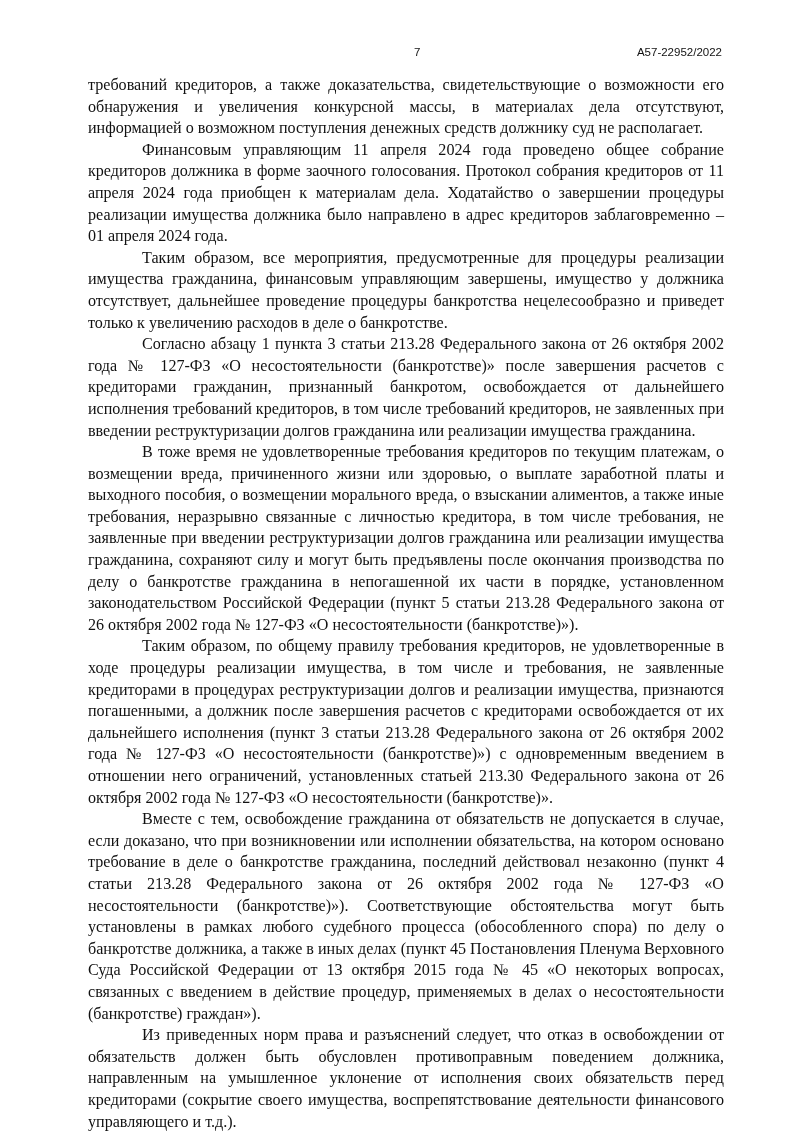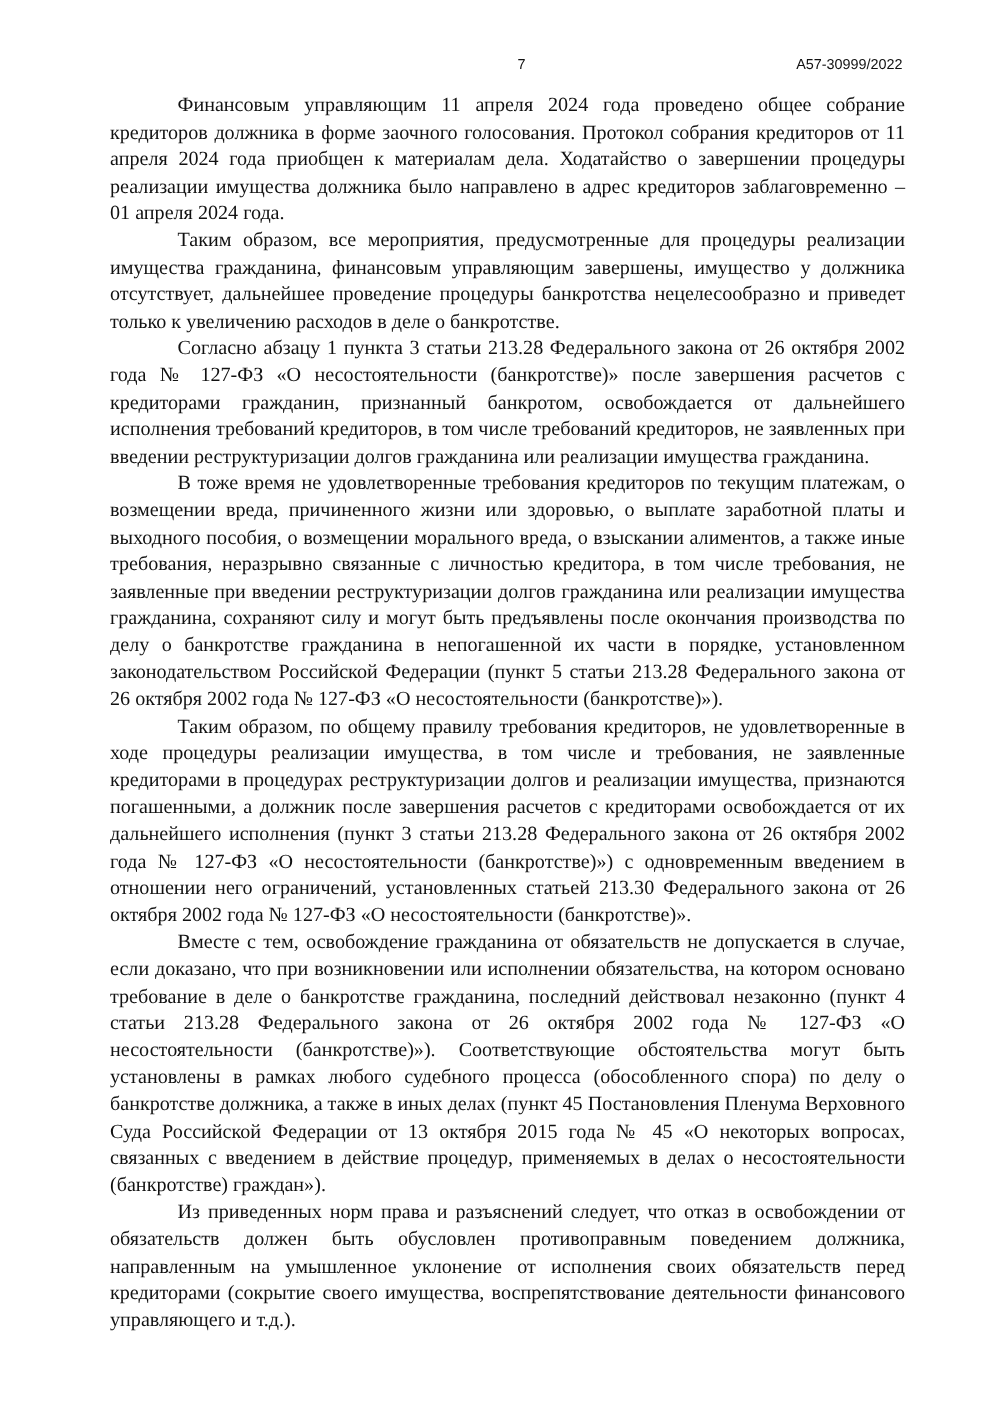--- a/index.html
+++ b/index.html
@@ -11,24 +11,25 @@
     .body-text { position: absolute; left: 88px; top: 74px; width: 636px; font-family: "Liberation Serif", serif; font-size: 16.1px; line-height: 21.6px; color: #111; text-align: justify; }
     .body-text p { margin: 0; text-indent: 0; }
     .body-text p.indent { text-indent: 54px; }
   </style>
 </head>
 <body>
 
 <div class="page">
   <div class="header">
     <span class="page-num">7</span>
-    <span class="case-num">А57-30999/2022</span>
+    <span class="case-num">А57-22952/2022</span>
   </div>
 
   <div class="body-text">
+    <p>требований кредиторов, а также доказательства, свидетельствующие о возможности его обнаружения и увеличения конкурсной массы, в материалах дела отсутствуют, информацией о возможном поступления денежных средств должнику суд не располагает.</p>
     <p class="indent">Финансовым управляющим 11 апреля 2024 года проведено общее собрание кредиторов должника в форме заочного голосования. Протокол собрания кредиторов от 11 апреля 2024 года приобщен к материалам дела. Ходатайство о завершении процедуры реализации имущества должника было направлено в адрес кредиторов заблаговременно – 01 апреля 2024 года.</p>
     <p class="indent">Таким образом, все мероприятия, предусмотренные для процедуры реализации имущества гражданина, финансовым управляющим завершены, имущество у должника отсутствует, дальнейшее проведение процедуры банкротства нецелесообразно и приведет только к увеличению расходов в деле о банкротстве.</p>
     <p class="indent">Согласно абзацу 1 пункта 3 статьи 213.28 Федерального закона от 26 октября 2002 года № 127-ФЗ «О несостоятельности (банкротстве)» после завершения расчетов с кредиторами гражданин, признанный банкротом, освобождается от дальнейшего исполнения требований кредиторов, в том числе требований кредиторов, не заявленных при введении реструктуризации долгов гражданина или реализации имущества гражданина.</p>
     <p class="indent">В тоже время не удовлетворенные требования кредиторов по текущим платежам, о возмещении вреда, причиненного жизни или здоровью, о выплате заработной платы и выходного пособия, о возмещении морального вреда, о взыскании алиментов, а также иные требования, неразрывно связанные с личностью кредитора, в том числе требования, не заявленные при введении реструктуризации долгов гражданина или реализации имущества гражданина, сохраняют силу и могут быть предъявлены после окончания производства по делу о банкротстве гражданина в непогашенной их части в порядке, установленном законодательством Российской Федерации (пункт 5 статьи 213.28 Федерального закона от 26 октября 2002 года № 127-ФЗ «О несостоятельности (банкротстве)»).</p>
     <p class="indent">Таким образом, по общему правилу требования кредиторов, не удовлетворенные в ходе процедуры реализации имущества, в том числе и требования, не заявленные кредиторами в процедурах реструктуризации долгов и реализации имущества, признаются погашенными, а должник после завершения расчетов с кредиторами освобождается от их дальнейшего исполнения (пункт 3 статьи 213.28 Федерального закона от 26 октября 2002 года № 127-ФЗ «О несостоятельности (банкротстве)») с одновременным введением в отношении него ограничений, установленных статьей 213.30 Федерального закона от 26 октября 2002 года № 127-ФЗ «О несостоятельности (банкротстве)».</p>
     <p class="indent">Вместе с тем, освобождение гражданина от обязательств не допускается в случае, если доказано, что при возникновении или исполнении обязательства, на котором основано требование в деле о банкротстве гражданина, последний действовал незаконно (пункт 4 статьи 213.28 Федерального закона от 26 октября 2002 года № 127-ФЗ «О несостоятельности (банкротстве)»). Соответствующие обстоятельства могут быть установлены в рамках любого судебного процесса (обособленного спора) по делу о банкротстве должника, а также в иных делах (пункт 45 Постановления Пленума Верховного Суда Российской Федерации от 13 октября 2015 года № 45 «О некоторых вопросах, связанных с введением в действие процедур, применяемых в делах о несостоятельности (банкротстве) граждан»).</p>
     <p class="indent">Из приведенных норм права и разъяснений следует, что отказ в освобождении от обязательств должен быть обусловлен противоправным поведением должника, направленным на умышленное уклонение от исполнения своих обязательств перед кредиторами (сокрытие своего имущества, воспрепятствование деятельности финансового управляющего и т.д.).</p>
 
   </div>
 </div>

